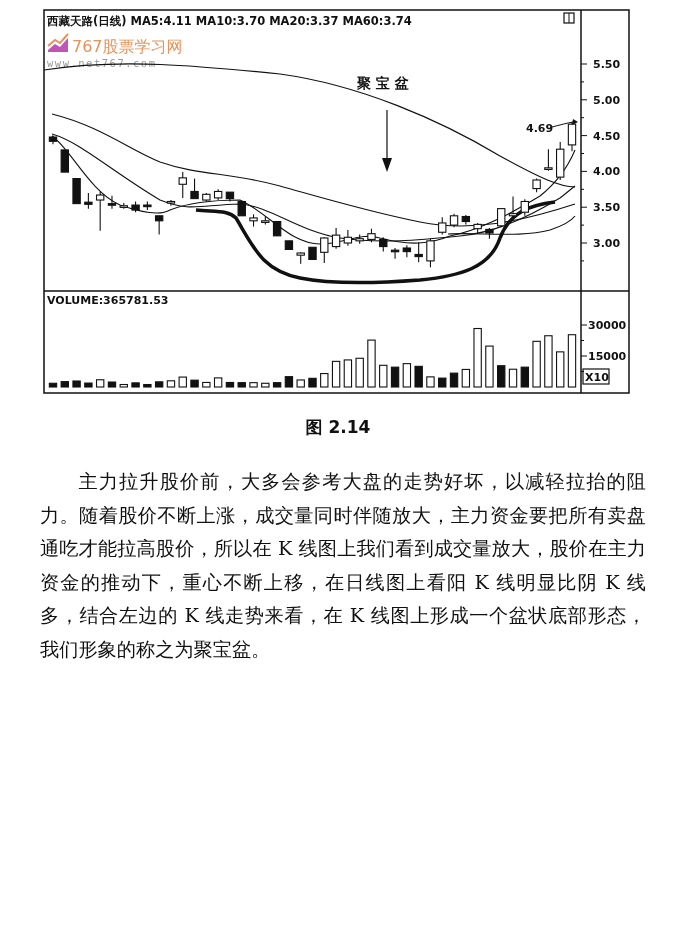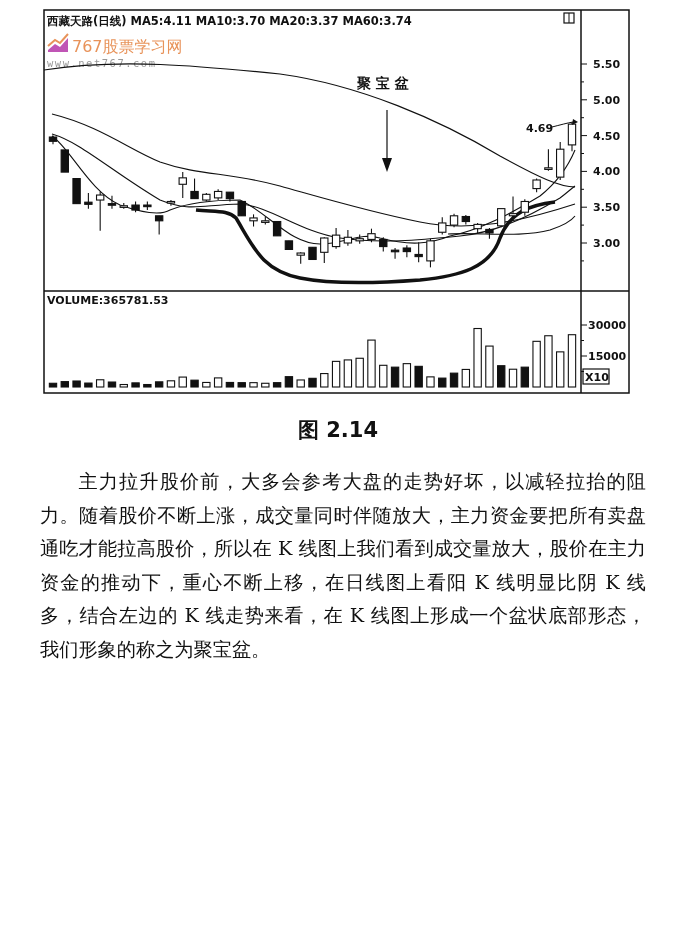--- a/index.html
+++ b/index.html
@@ -1,20 +1,20 @@
 <!DOCTYPE html>
 <html><head>
 <meta charset="utf-8">
 <style>
   html, body { margin:0; padding:0; background:#fff; }
   body { width:676px; height:929px; position:relative; overflow:hidden;
          font-family: "DejaVu Serif", "Liberation Serif", serif; color:#111; }
   #chart { position:absolute; left:0; top:0; width:676px; height:400px; }
   #caption { position:absolute; left:0; width:676px; top:416px; text-align:center;
-             font-family:"DejaVu Sans","Liberation Sans",sans-serif; font-weight:bold; font-size:21px; }
+             font-family:"DejaVu Sans","Liberation Sans",sans-serif; font-weight:bold; font-size:17px; }
   #body-text { position:absolute; left:40px; top:465px; width:606px; font-size:19.2px; line-height:33.6px; }
   #body-text p { margin:0; text-indent:2em; text-align:justify; text-align-last:left; }
   #body-text p + p { margin-top:4px; }
 </style>
 </head>
 <body>
 
 <div id="chart">
   <svg id="chart-svg" width="676" height="400" viewBox="0 0 676 400" xmlns="http://www.w3.org/2000/svg">
 

